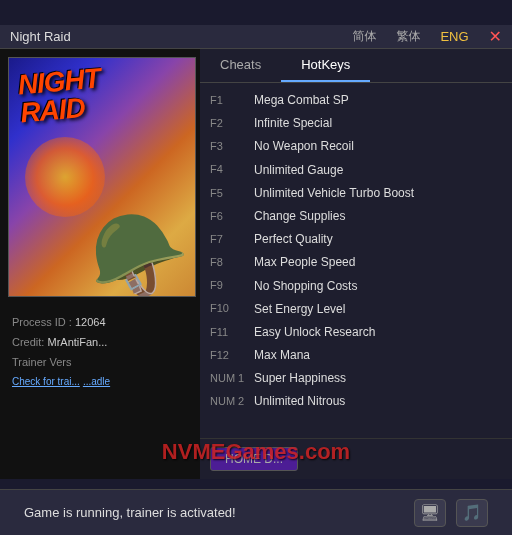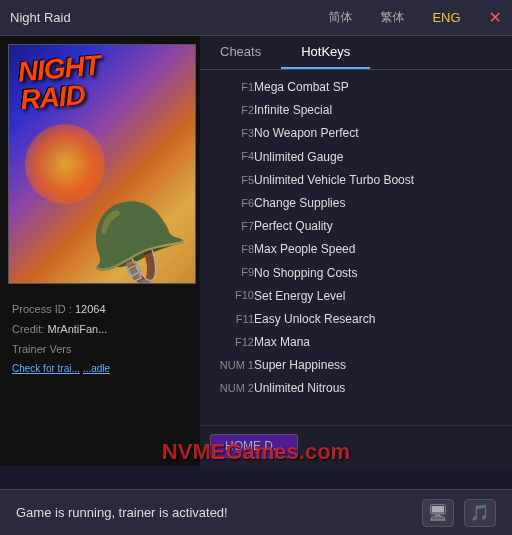--- a/index.html
+++ b/index.html
@@ -10,32 +10,33 @@
       font-family: 'Segoe UI', Arial, sans-serif;
       overflow: hidden;
       position: relative;
     }
 
     
     .title-bar {
       display: flex;
       align-items: center;
       background: #2a2a3e;
-      height: 36px;
+      height: 24px;
       padding: 0 10px;
       border-bottom: 1px solid #444;
+      margin-top: 25px;
     }
     .title-text {
       color: #ddd;
       font-size: 13px;
       flex: 1;
     }
     .lang-buttons {
       display: flex;
-      gap: 20px;
+      gap: 12px;
       align-items: center;
     }
     .lang-btn {
       color: #aaa;
       font-size: 12px;
       cursor: pointer;
       background: none;
       border: none;
       padding: 2px 4px;
     }
@@ -147,21 +148,20 @@
     .tab.active {
       color: #fff;
       border-bottom: 2px solid #6af;
     }
 
     
     .hotkey-list {
       padding: 6px 10px;
       overflow-y: auto;
       flex: 1;
-      text-align: right;
     }
     .hotkey-item {
       display: flex;
       align-items: center;
       padding: 2px 0;
       color: #ccc;
       font-size: 12px;
       line-height: 1.6;
     }
     .hotkey-key {
@@ -194,21 +194,21 @@
       position: absolute;
       bottom: 0;
       left: 0;
       right: 0;
       height: 46px;
       background: #2a2a3e;
       border-top: 1px solid #444;
       display: flex;
       align-items: center;
       justify-content: space-between;
-      padding: 0 16px;
+      padding: 0 24px;
     }
     .status-text {
       color: #ddd;
       font-size: 13px;
     }
     .status-icons {
       display: flex;
       gap: 10px;
     }
     .status-icon {
@@ -291,21 +291,21 @@
     <div class="hotkey-item">
           <span class="hotkey-key">F1</span>
           <span class="hotkey-label">Mega Combat SP</span>
         </div>
         <div class="hotkey-item">
           <span class="hotkey-key">F2</span>
           <span class="hotkey-label">Infinite Special</span>
         </div>
         <div class="hotkey-item">
           <span class="hotkey-key">F3</span>
-          <span class="hotkey-label">No Weapon Perfect</span>
+          <span class="hotkey-label">No Weapon Recoil</span>
         </div>
         <div class="hotkey-item">
           <span class="hotkey-key">F4</span>
           <span class="hotkey-label">Unlimited Gauge</span>
         </div>
         <div class="hotkey-item">
           <span class="hotkey-key">F5</span>
           <span class="hotkey-label">Unlimited Vehicle Turbo Boost</span>
         </div>
         <div class="hotkey-item">

